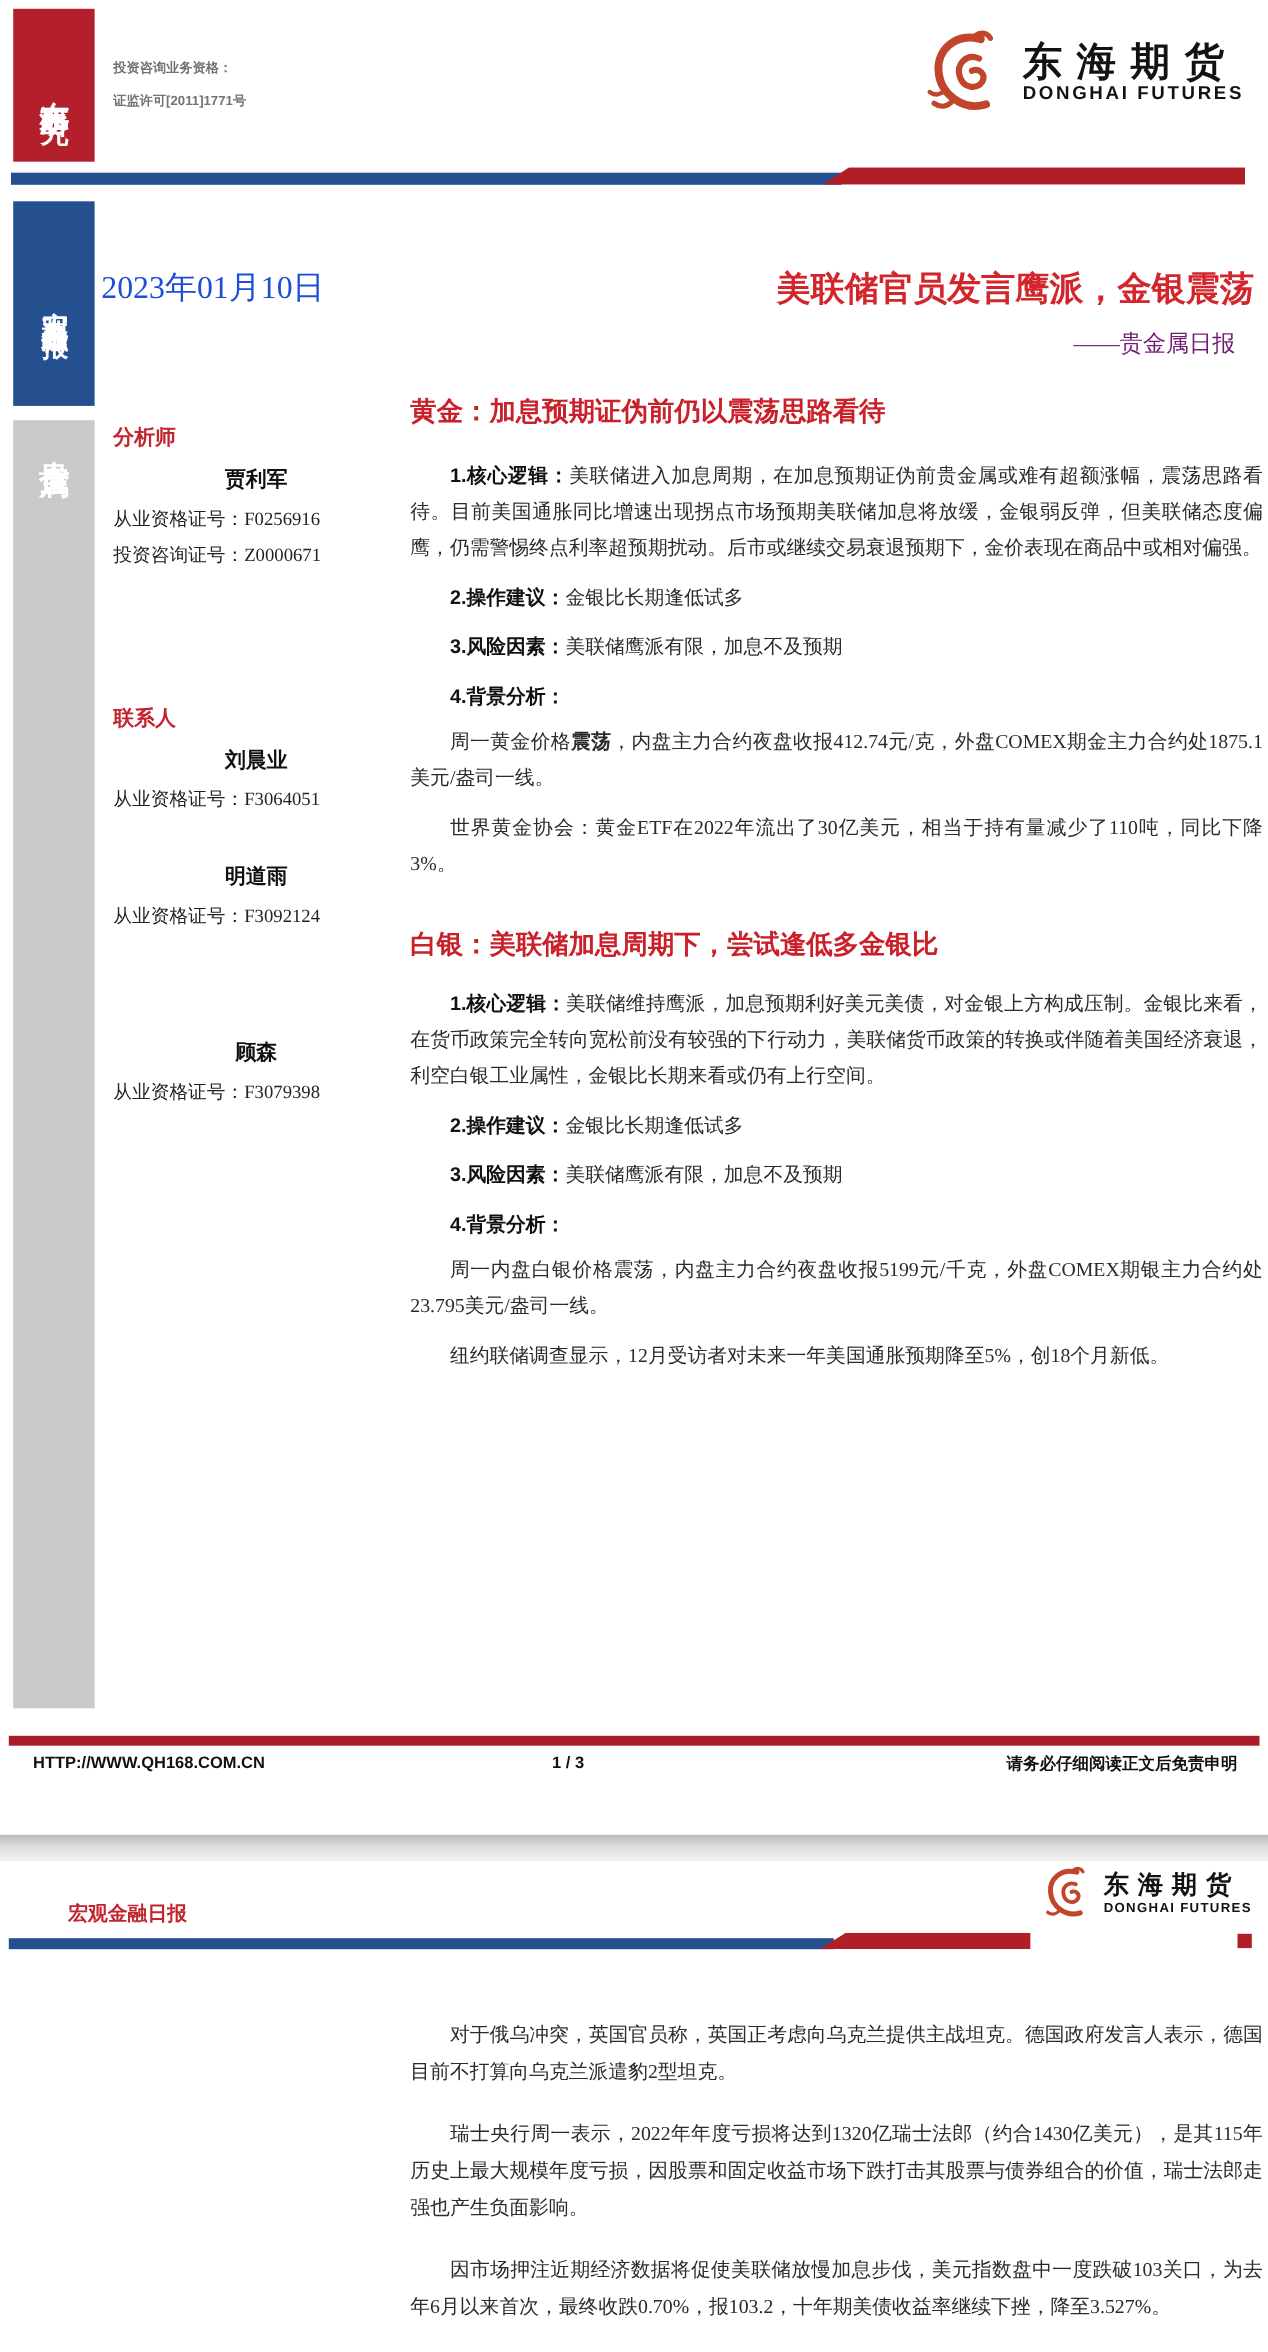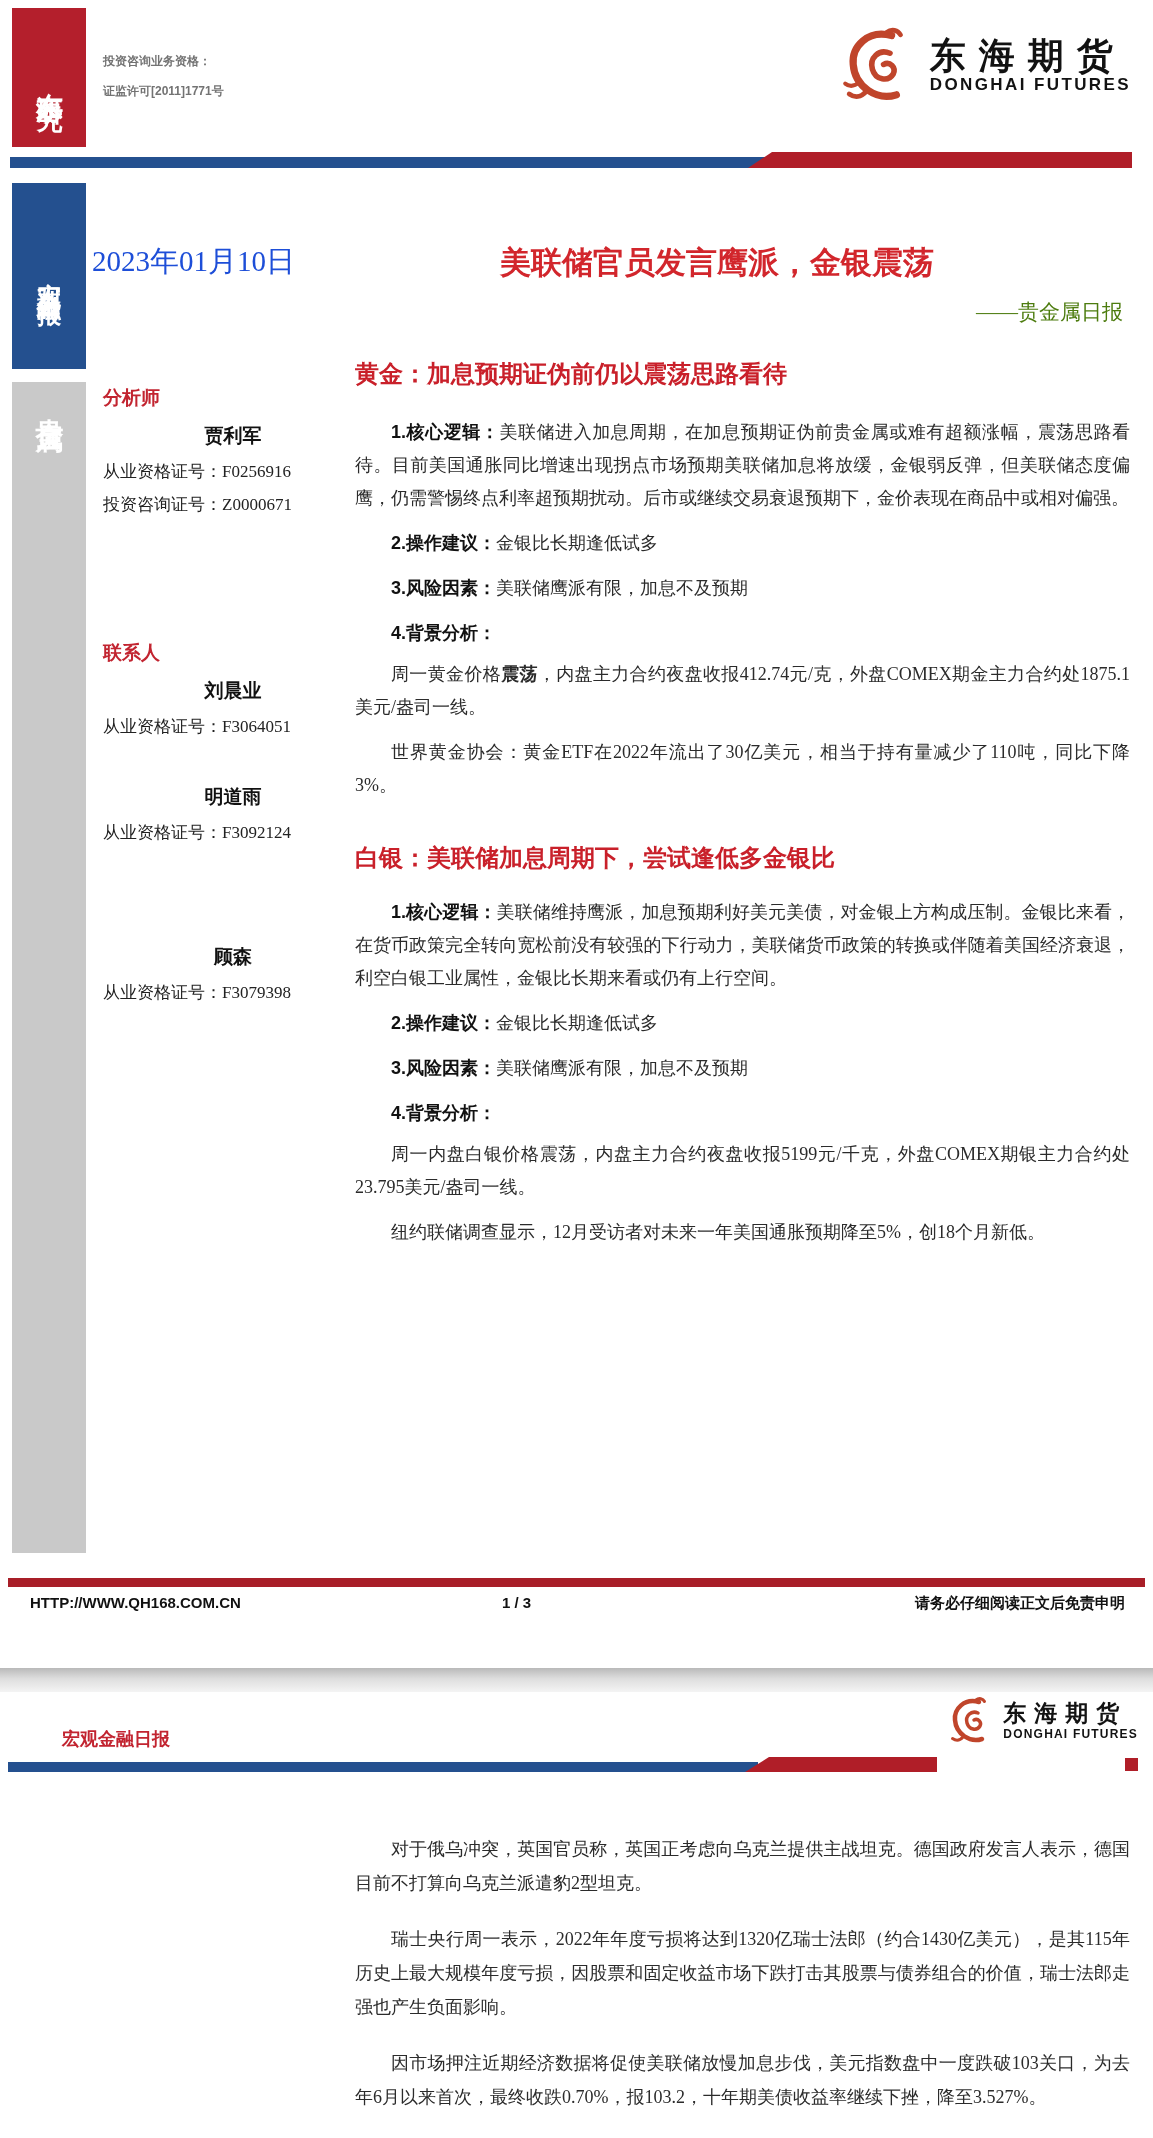--- a/index.html
+++ b/index.html
@@ -36,32 +36,32 @@
   .bar-blue{position:absolute;background:#24508f;}
   .bar-red{position:absolute;background:#b01e28;clip-path:polygon(24px 0,100% 0,100% 100%,0 100%);}
   #bar1-blue{left:10px;top:157px;width:755px;height:11px;}
   #bar1-red{left:748px;top:152px;width:384px;height:16px;}
   #bar2-blue{left:8px;top:1762px;width:750px;height:10px;}
   #bar2-red{left:745px;top:1757px;width:192px;height:15px;}
   #bar2-red-end{left:1125px;top:1758px;width:13px;height:13px;background:#b01e28;position:absolute;}
 
   
   #report-date{left:92px;top:242px;font-size:29px;color:#1d4ed8;}
-  #report-title{left:500px;top:242px;width:640px;text-align:left;font-size:31px;font-weight:bold;color:#d2262c;}
-  #report-subtitle{right:30px;top:298px;font-size:21px;color:#4d7c0f;}
+  #report-title{left:500px;top:242px;width:640px;text-align:right;font-size:31px;font-weight:bold;color:#d2262c;}
+  #report-subtitle{right:30px;top:298px;font-size:21px;color:#701a75;}
 
   
   .people-block{position:absolute;left:103px;width:260px;}
   .role{font-size:19px;font-weight:bold;color:#c22430;margin-bottom:12px;font-family:"Liberation Sans","DejaVu Sans",sans-serif;}
   .pname{font-size:19px;font-weight:bold;color:#111;margin-bottom:6px;font-family:"Liberation Sans","DejaVu Sans",sans-serif;text-align:center;}
   .cert{font-size:17px;line-height:33px;color:#222;}
   #pb1{top:385px;} #pb2{top:640px;} #pb3{top:784px;} #pb4{top:944px;}
 
   
-  .main-col{position:absolute;left:355px;width:775px;}
+  .main-col{position:absolute;left:373px;width:775px;}
   #main1{top:358px;} #main2{top:1832px;}
   h2.section{font-size:24px;font-weight:bold;color:#c9202a;margin:0 0 26px 0;
     font-family:"Liberation Sans","DejaVu Sans",sans-serif;}
   h2.section2{margin-top:40px;margin-bottom:22px;}
   .main-col p{margin:0 0 12px 0;font-size:18px;line-height:33px;text-indent:2em;color:#2b2b2b;text-align:justify;}
   .main-col p.tight{margin-bottom:8px;}
   #main2 p{line-height:34px;margin-bottom:22px;}
   .lbl{font-weight:bold;color:#111;font-family:"Liberation Sans","DejaVu Sans",sans-serif;}
   .b{font-weight:bold;}
 

